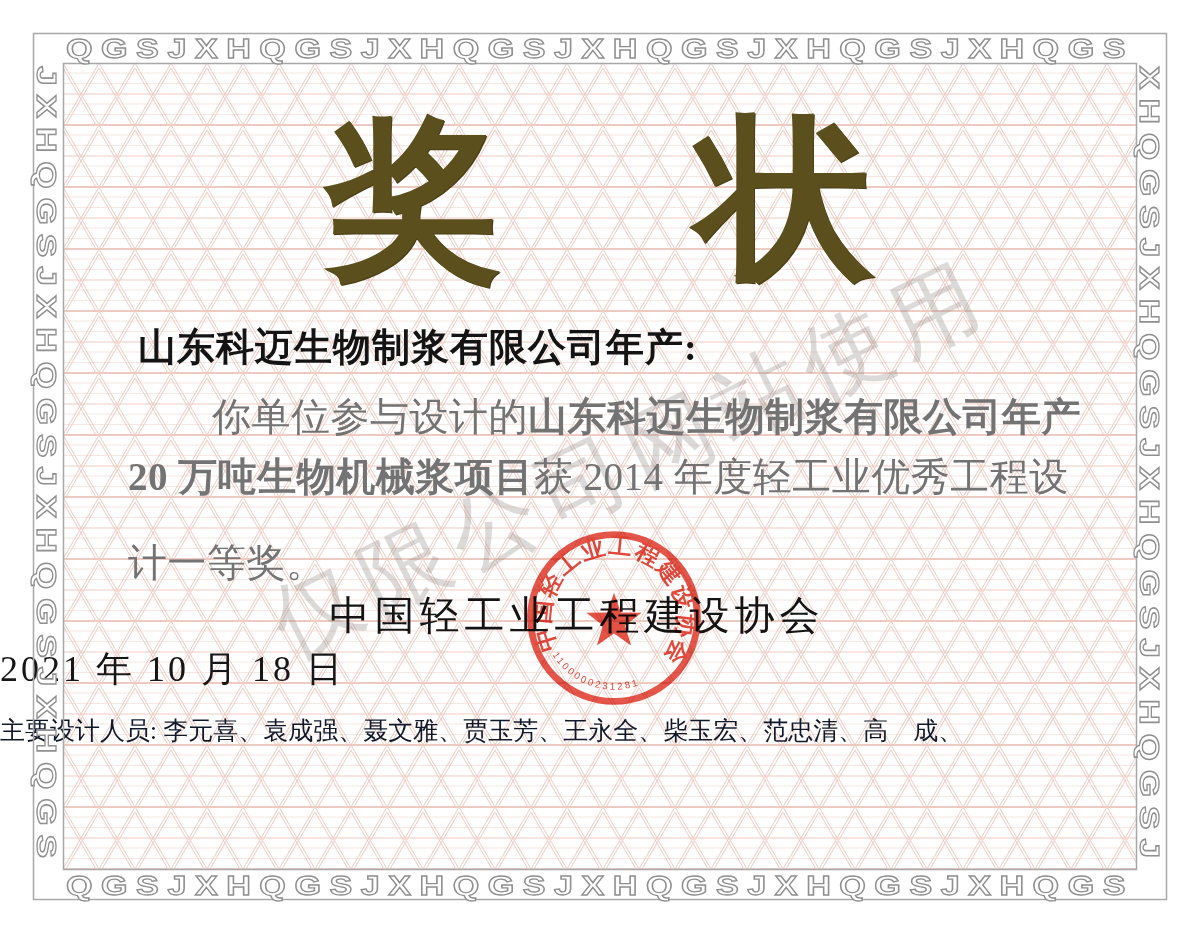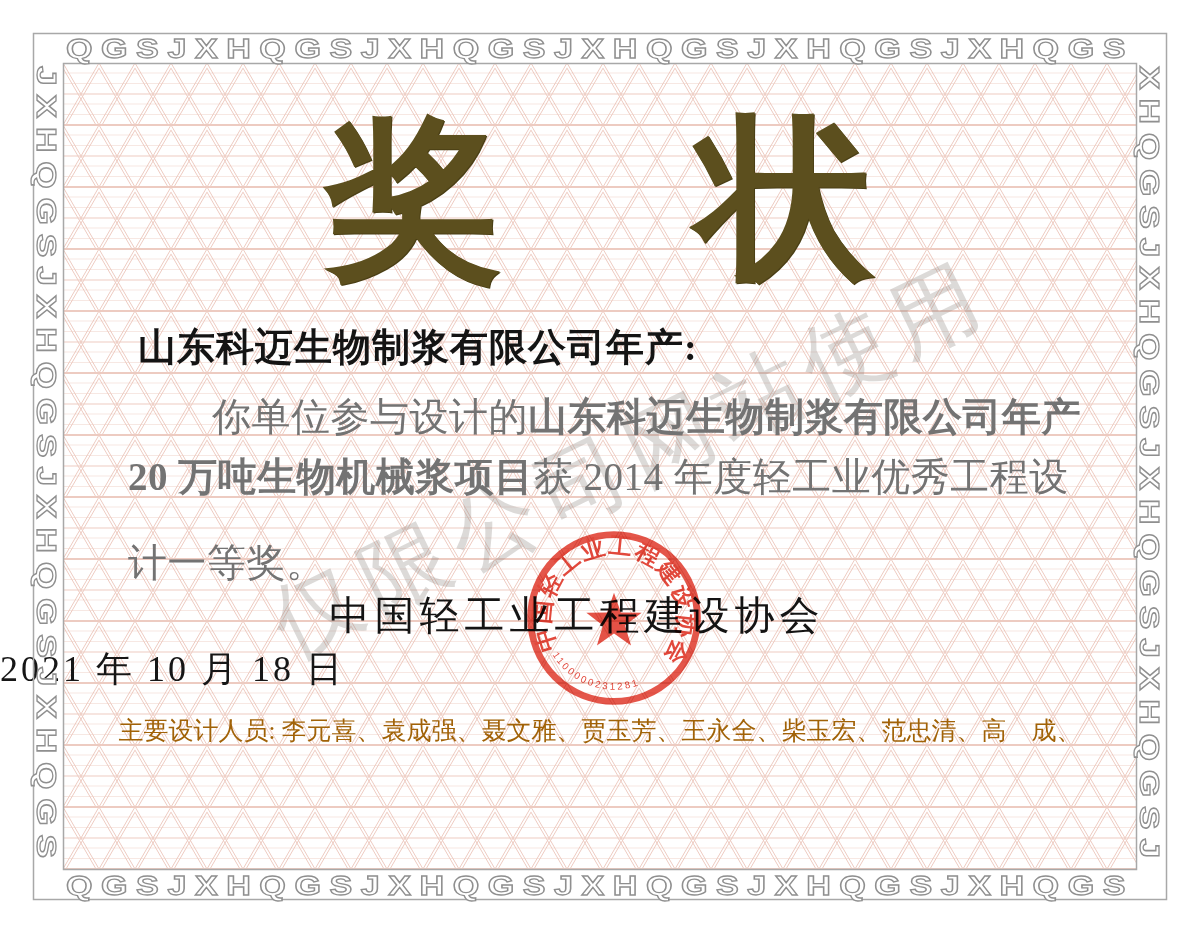--- a/index.html
+++ b/index.html
@@ -42,21 +42,21 @@
   .issuer{
     position:absolute;left:0;right:46px;top:588px;z-index:3;
     text-align:center;font-size:40px;color:#141414;letter-spacing:5px;
   }
   .date{
     position:absolute;left:0;right:12px;top:645px;z-index:3;
     text-align:left;font-size:36px;color:#161616;letter-spacing:3px;
   }
   .designers{
     position:absolute;left:0;right:0;top:712px;z-index:3;
-    text-align:center;font-size:25px;line-height:37px;color:#a16207;
+    text-align:left;font-size:25px;line-height:37px;color:#0f172a;
   }
   .seal-svg{
     position:absolute;left:517px;top:521px;width:194px;height:194px;z-index:4;
     mix-blend-mode:multiply;opacity:0.92;
   }
   .seal-ring-text{font-family:"Liberation Serif", serif;font-weight:bold;font-size:24px;letter-spacing:2px;}
   .seal-serial{font-family:"Liberation Sans", sans-serif;font-size:10px;letter-spacing:2.5px;}
 </style>
 </head>
 <body>

